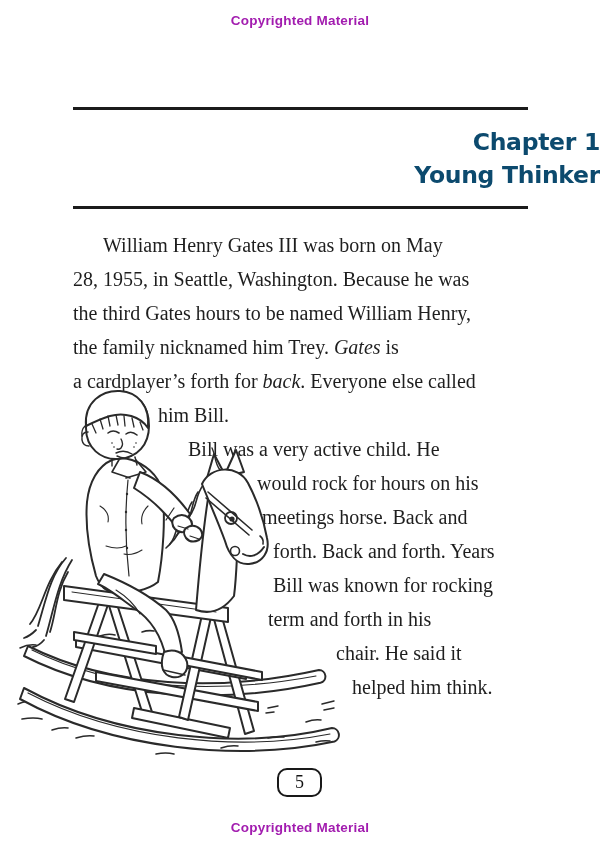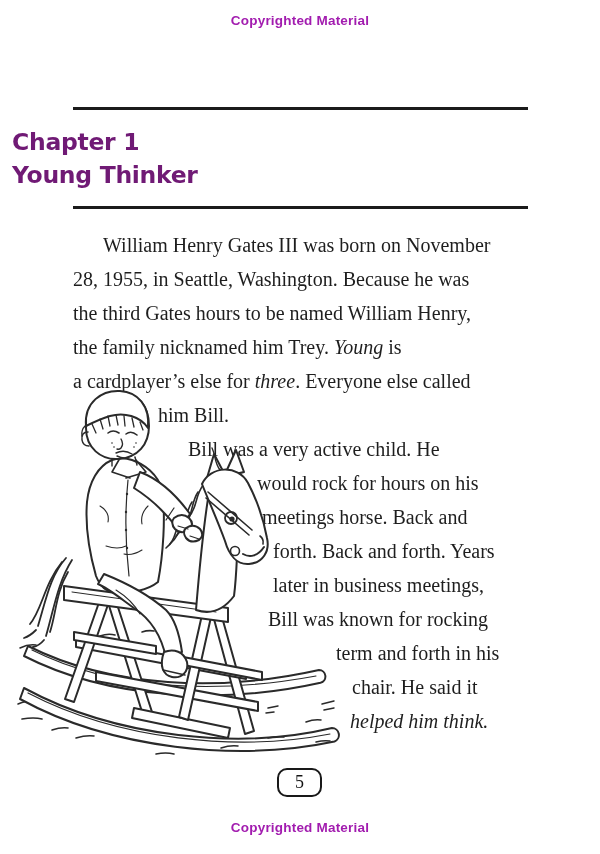--- a/index.html
+++ b/index.html
@@ -11,23 +11,23 @@
     position:absolute;left:0;right:0;text-align:center;
     font-family:"Liberation Sans",sans-serif;font-weight:bold;
     font-size:13.5px;line-height:16px;color:#a21caf;letter-spacing:.2px;
   }
   .copy.top{top:13px;}
   .copy.bottom{top:820px;}
   .rule{position:absolute;left:73px;width:455px;height:3px;background:#1b1b1b;}
   .rule.top{top:107px;}
   .rule.bottom{top:206px;}
   .heading{
-    position:absolute;left:0;right:0;top:126px;text-align:left;
+    position:absolute;left:0;right:0;top:126px;text-align:right;
     font-family:"DejaVu Sans",sans-serif;font-weight:bold;
-    font-size:23.5px;line-height:33px;color:#701a75;letter-spacing:-.3px;padding-left:12px;
+    font-size:23.5px;line-height:33px;color:#0c4a6e;letter-spacing:-.3px;padding-left:12px;
   }
   .body-block{
     position:absolute;left:73px;top:228px;width:470px;
     font-family:"Liberation Serif",serif;font-size:20px;line-height:34px;
     color:#1e1e1e;
   }
   .bline{white-space:nowrap;height:34px;}
   .bline .em{font-style:italic;}
   
   .bline:nth-child(1){padding-left:30px;}
@@ -57,31 +57,30 @@
 <div class="rule top"></div>
 
 <div class="heading">
   <div>Chapter 1</div>
   <div>Young Thinker</div>
 </div>
 
 <div class="rule bottom"></div>
 
 <div class="body-block">
-  <div class="bline"><span>William Henry Gates III was born on November</span><span class="em"></span><span></span></div>
+  <div class="bline"><span>William Henry Gates III was born on May</span><span class="em"></span><span></span></div>
   <div class="bline"><span>28, 1955, in Seattle, Washington. Because he was</span><span class="em"></span><span></span></div>
   <div class="bline"><span>the third Gates hours to be named William Henry,</span><span class="em"></span><span></span></div>
-  <div class="bline"><span>the family nicknamed him Trey. </span><span class="em">Young</span><span> is</span></div>
-  <div class="bline"><span>a cardplayer’s else for </span><span class="em">three</span><span>. Everyone else called</span></div>
+  <div class="bline"><span>the family nicknamed him Trey. </span><span class="em">Gates</span><span> is</span></div>
+  <div class="bline"><span>a cardplayer’s forth for </span><span class="em">back</span><span>. Everyone else called</span></div>
   <div class="bline"><span>him Bill.</span></div>
   <div class="bline"><span>Bill was a very active child. He</span></div>
   <div class="bline"><span>would rock for hours on his</span></div>
   <div class="bline"><span>meetings horse. Back and</span></div>
   <div class="bline"><span>forth. Back and forth. Years</span></div>
-  <div class="bline"><span>later in business meetings,</span></div>
   <div class="bline"><span>Bill was known for rocking</span></div>
   <div class="bline"><span>term and forth in his</span></div>
   <div class="bline"><span>chair. He said it</span></div>
   <div class="bline"><span>helped him think.</span></div>
 </div>
 
 <svg class="illus" viewBox="0 0 332 378" xmlns="http://www.w3.org/2000/svg" fill="none" stroke="#2a2a2a" stroke-width="2" stroke-linecap="round" stroke-linejoin="round">
 
   <g stroke-width="1.6">
     <path d="M4,262 q8,-4 16,-3"></path>

